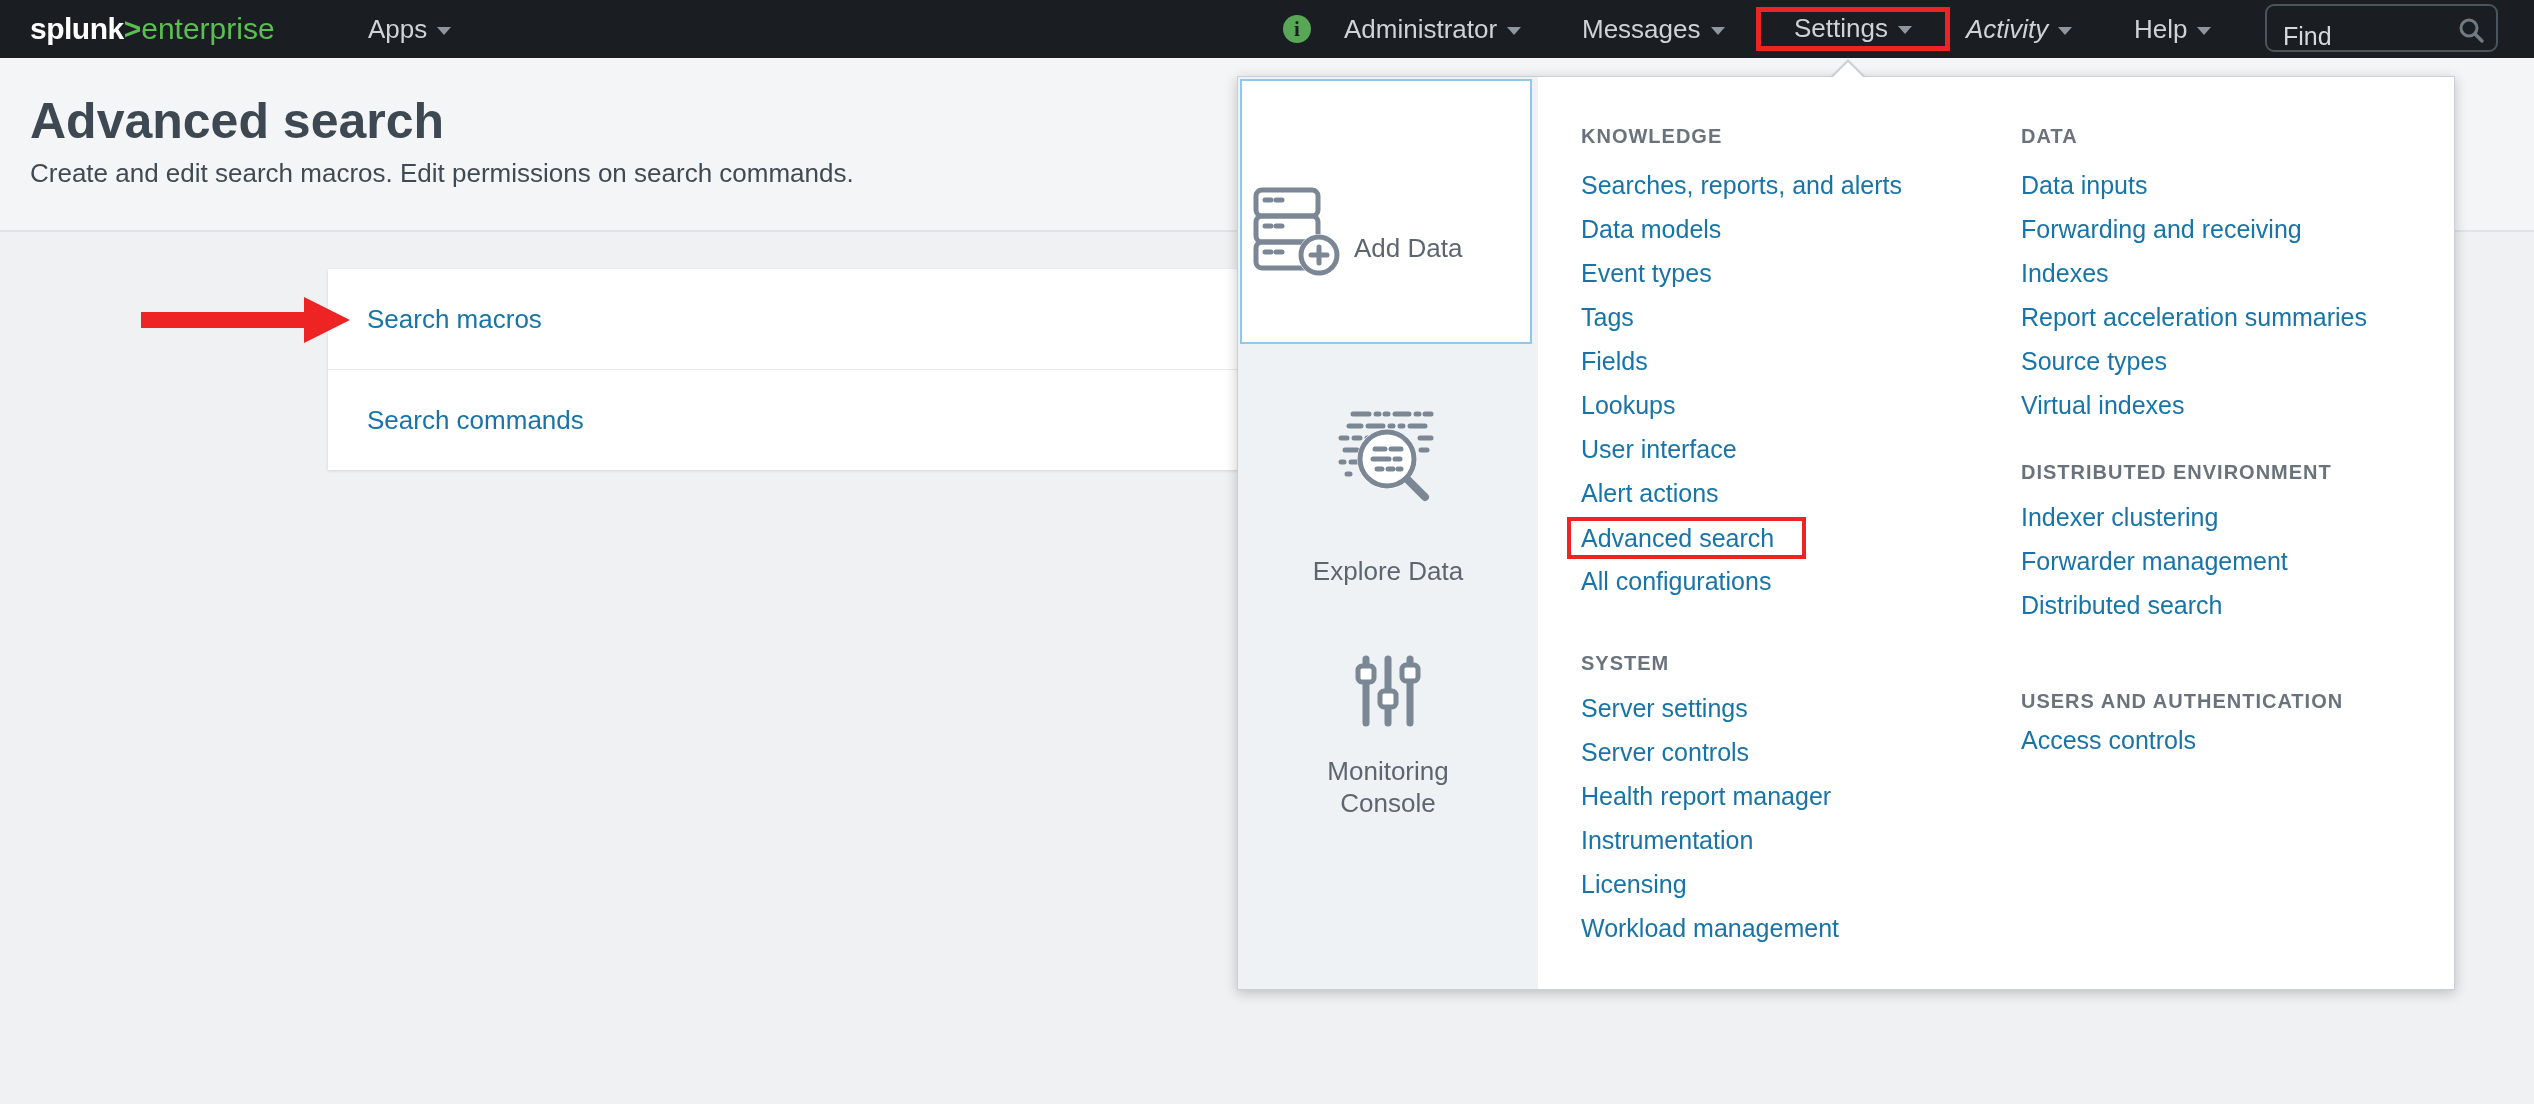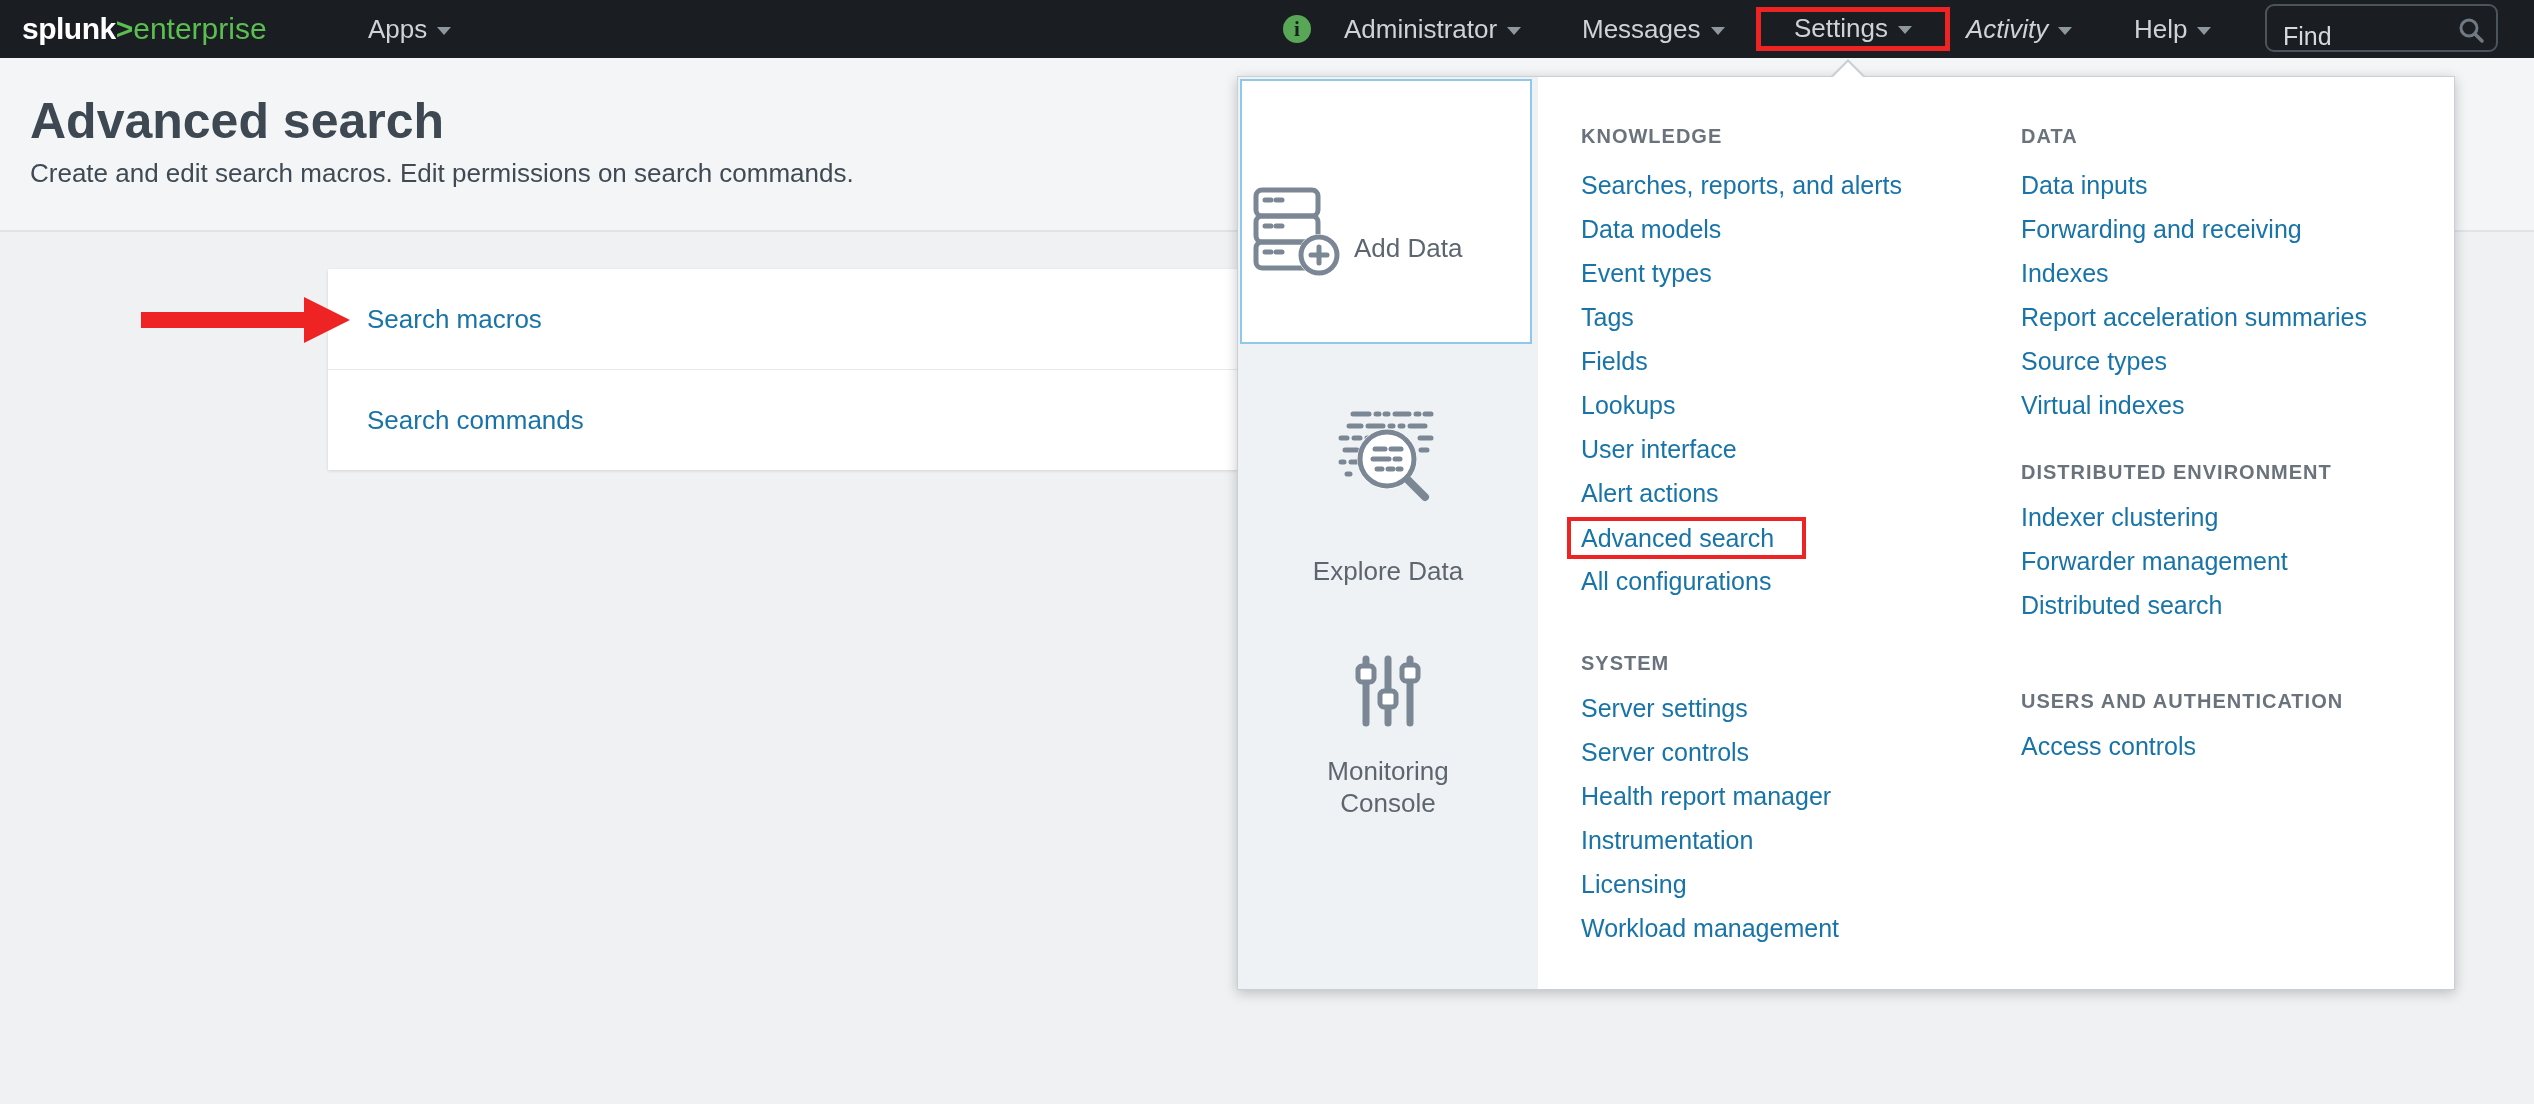--- a/index.html
+++ b/index.html
@@ -5,21 +5,21 @@
   html,body{margin:0;padding:0;}
   body{
     width:2534px;height:1104px;overflow:hidden;position:relative;
     background:#eff1f3;
     font-family:"Liberation Sans","DejaVu Sans",sans-serif;
     color:#3f4a54;
   }
   
   .navbar{position:absolute;left:0;top:0;width:2534px;height:58px;background:#1a1d21;z-index:30;}
   .navbar .nav-item{position:absolute;top:0;height:58px;line-height:58px;font-size:26px;color:#ced3d8;cursor:pointer;white-space:nowrap;}
-  .logo{position:absolute;left:22px;top:0;height:58px;line-height:58px;font-size:30px;cursor:pointer;white-space:nowrap;}
+  .logo{position:absolute;left:30px;top:0;height:58px;line-height:58px;font-size:30px;cursor:pointer;white-space:nowrap;}
   .logo .brand{color:#ffffff;font-weight:bold;letter-spacing:-0.5px;}
   .logo .sep{color:#5abf50;font-weight:bold;}
   .logo .product{color:#5abf50;font-weight:normal;}
   .caret{display:inline-block;width:0;height:0;border-left:7px solid transparent;border-right:7px solid transparent;border-top:8px solid #8f979e;margin-left:10px;vertical-align:middle;}
   .info-badge{position:absolute;left:1283px;top:15px;width:28px;height:28px;border-radius:50%;background:#57a757;color:#16211c;
     font-family:"Liberation Serif","DejaVu Serif",serif;font-weight:bold;font-size:21px;text-align:center;line-height:28px;cursor:pointer;}
   .settings-hl{position:absolute;left:1756px;top:7px;width:194px;height:44px;border:5px solid #ee2424;box-sizing:border-box;}
   .settings-hl .nav-settings{position:absolute;left:0;top:0;width:100%;height:34px;line-height:32px;text-align:center;font-size:26px;color:#ced3d8;cursor:pointer;white-space:nowrap;}
   .findbox{position:absolute;left:2265px;top:4px;width:233px;height:48px;border:2px solid #4a545c;border-radius:9px;box-sizing:border-box;}
   .findbox input{position:absolute;left:0;top:0;width:180px;height:44px;background:transparent;border:none;outline:none;
@@ -65,21 +65,21 @@
   .menu-col2{left:783px;width:430px;}
   .menu-section{position:absolute;left:0;width:100%;}
   .menu-section h3{margin:0;font-size:20px;line-height:26px;font-weight:bold;color:#6a737c;letter-spacing:1px;}
   .menu-section ul{list-style:none;margin:0;padding:0;}
   .menu-section li{height:44px;line-height:44px;white-space:nowrap;}
   .menu-section a{font-size:25px;color:#1874a8;text-decoration:none;cursor:pointer;}
   .sec-knowledge{top:46px;} .sec-knowledge ul{margin-top:14px;}
   .sec-system{top:573px;}   .sec-system ul{margin-top:10px;}
   .sec-data{top:46px;}      .sec-data ul{margin-top:14px;}
   .sec-distrib{top:382px;}  .sec-distrib ul{margin-top:10px;}
-  .sec-users{top:611px;}    .sec-users ul{margin-top:10px;}
+  .sec-users{top:611px;}    .sec-users ul{margin-top:4px;}
   li.boxed a{display:inline-block;line-height:34px;border:4px solid #ee2424;padding:0 28px 0 10px;margin-left:-14px;vertical-align:middle;}
 
   svg .stroke{stroke:#7b8794;fill:none;stroke-width:5;stroke-linecap:round;}
   svg .wfill{fill:#ffffff;}
 </style>
 </head>
 <body>
 
 <div class="navbar">
   <div class="logo"><span class="brand">splunk</span><span class="sep">&gt;</span><span class="product">enterprise</span></div>

